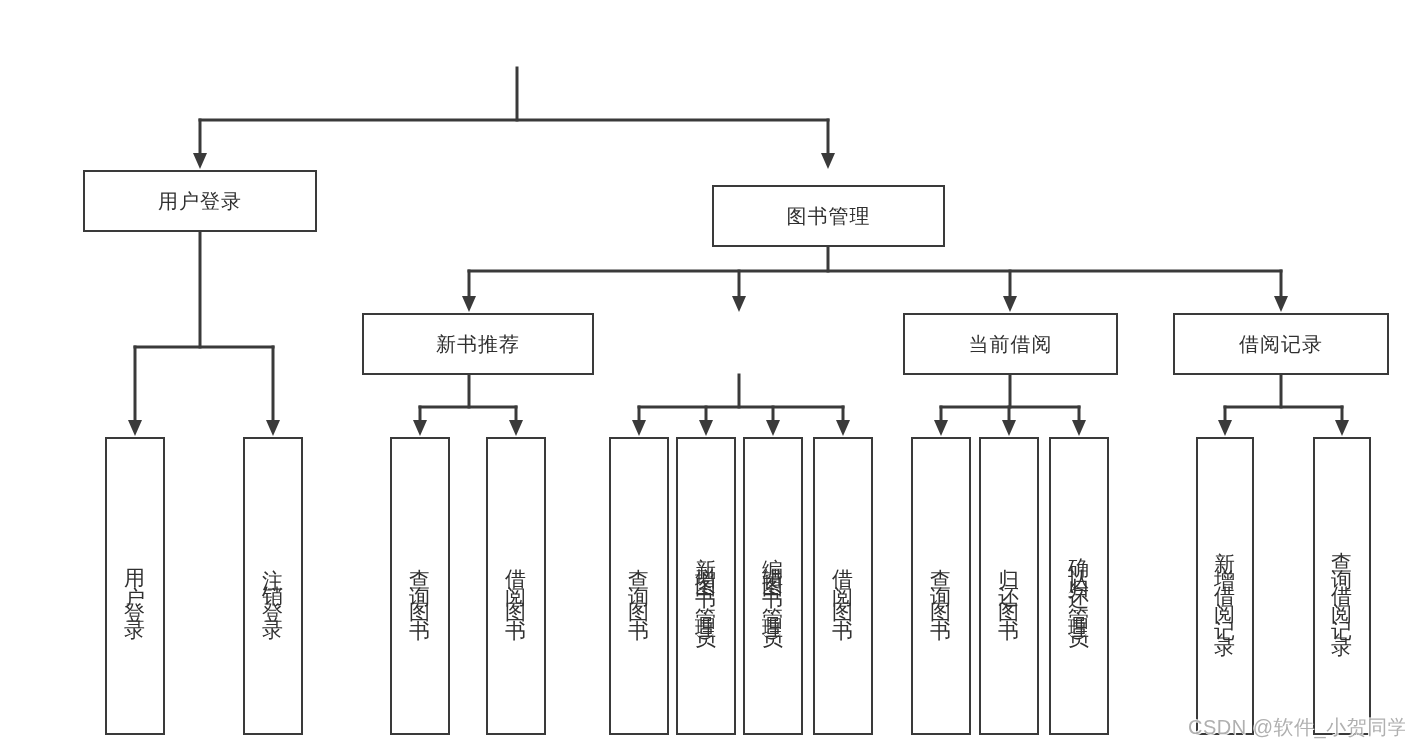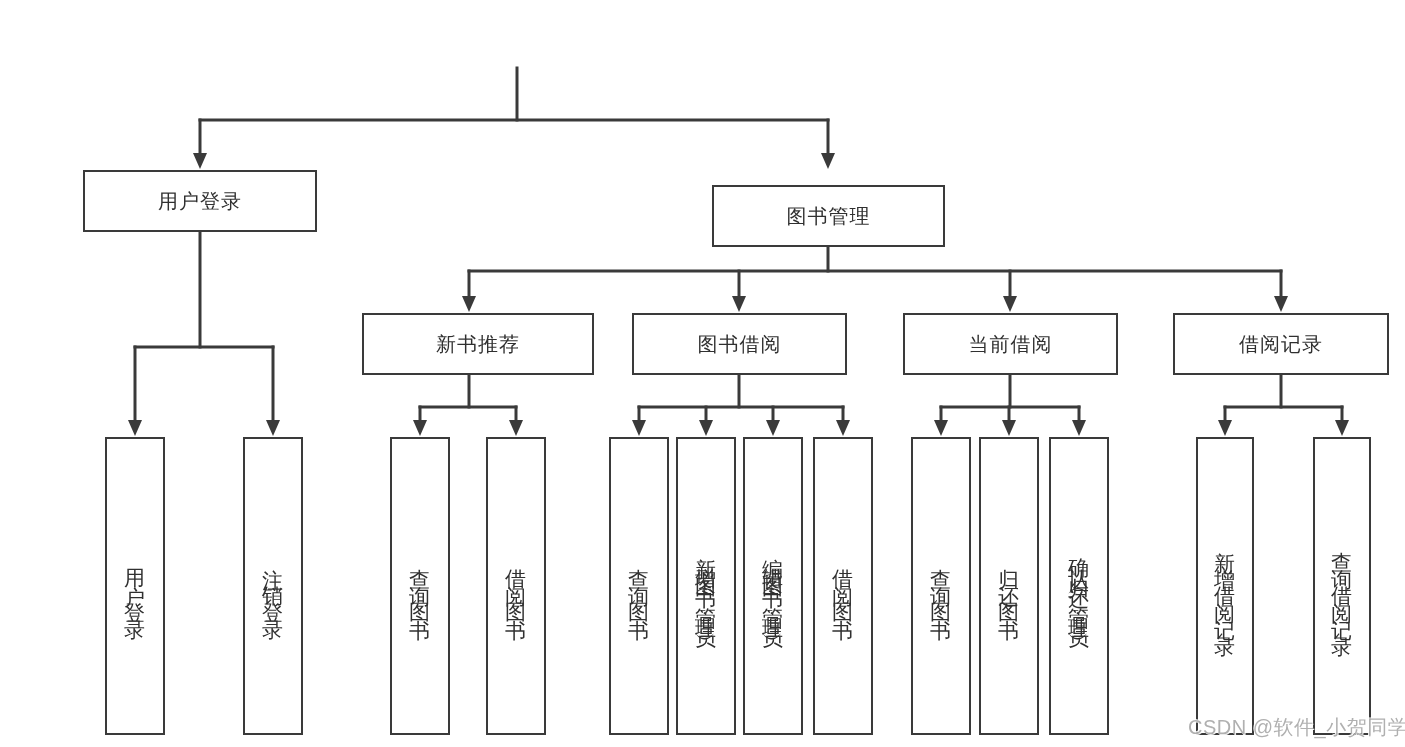--- a/index.html
+++ b/index.html
@@ -113,23 +113,20 @@
   <div class="box h-node" style="left:83px;top:170px;width:234px;height:62px;">
     <span>用户登录</span>
   </div>
   <div class="box h-node" style="left:712px;top:170px;width:233px;height:62px;margin-top:15px;">
     <span>图书管理</span>
   </div>
 
   <div class="box h-node" style="left:362px;top:313px;width:232px;height:62px;">
     <span>新书推荐</span>
   </div>
-  <div class="box h-node" style="left:632px;top:313px;width:215px;height:62px;">
-    <span>图书借阅</span>
-  </div>
   <div class="box h-node" style="left:1173px;top:313px;width:216px;height:62px;">
     <span>借阅记录</span>
   </div>
   <div class="box h-node" style="left:903px;top:313px;width:215px;height:62px;">
     <span>当前借阅</span>
   </div>
 
   <div class="box v-node" style="left:105px;top:437px;width:60px;height:298px;">
     <span class="v-label">用户登录</span>
   </div>

